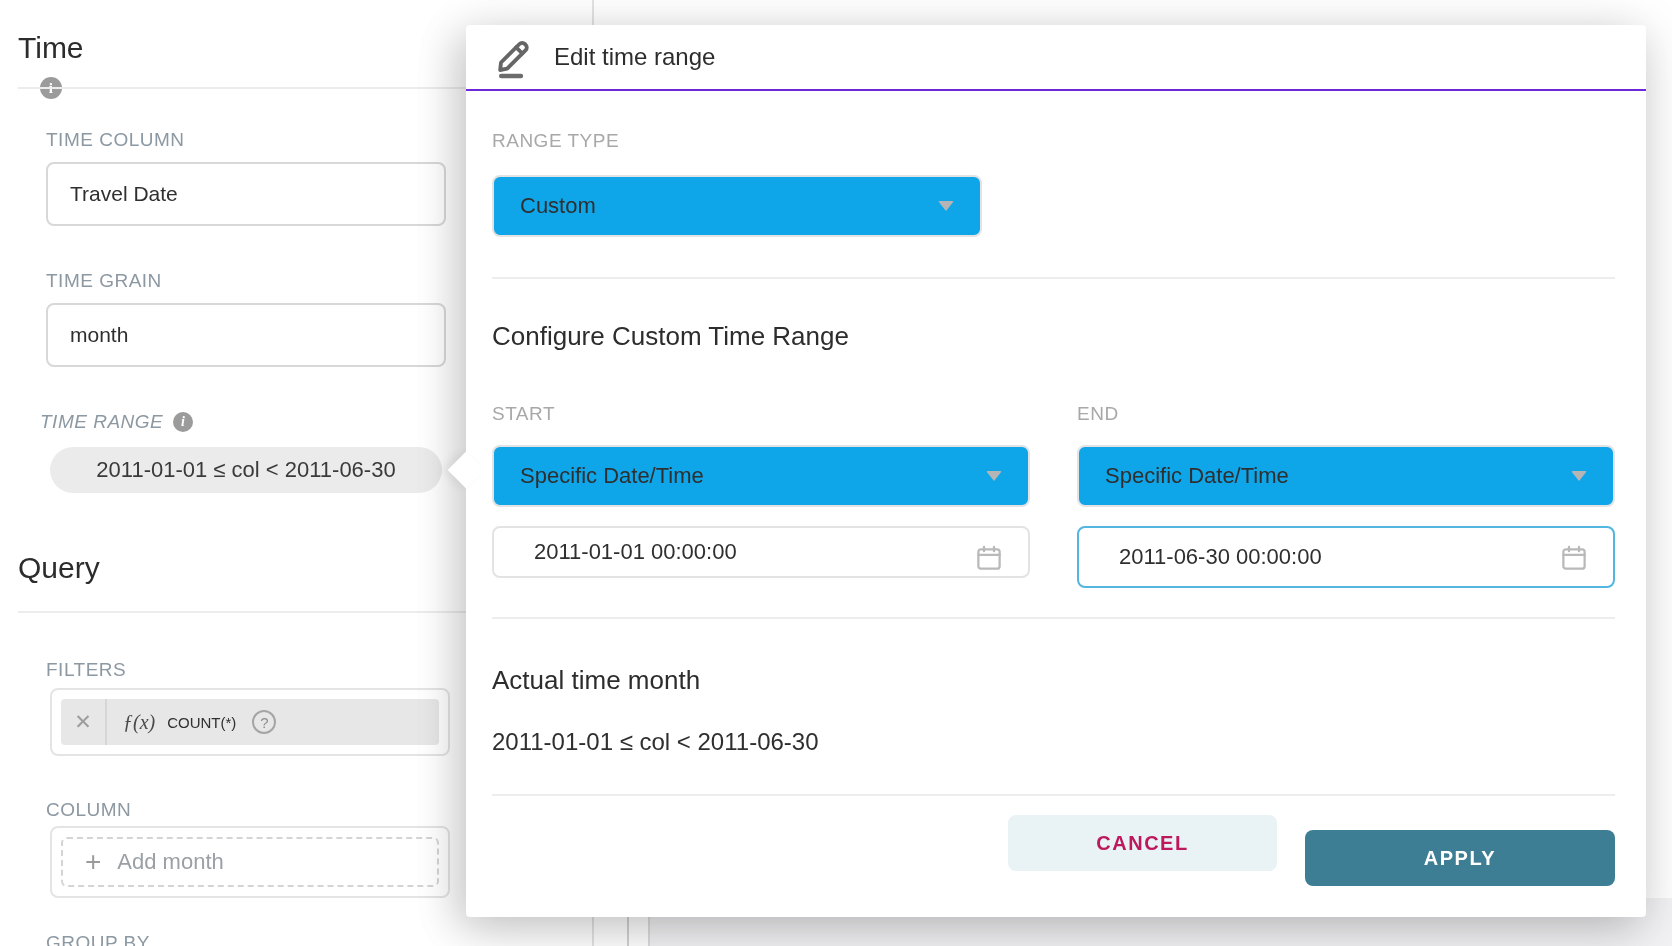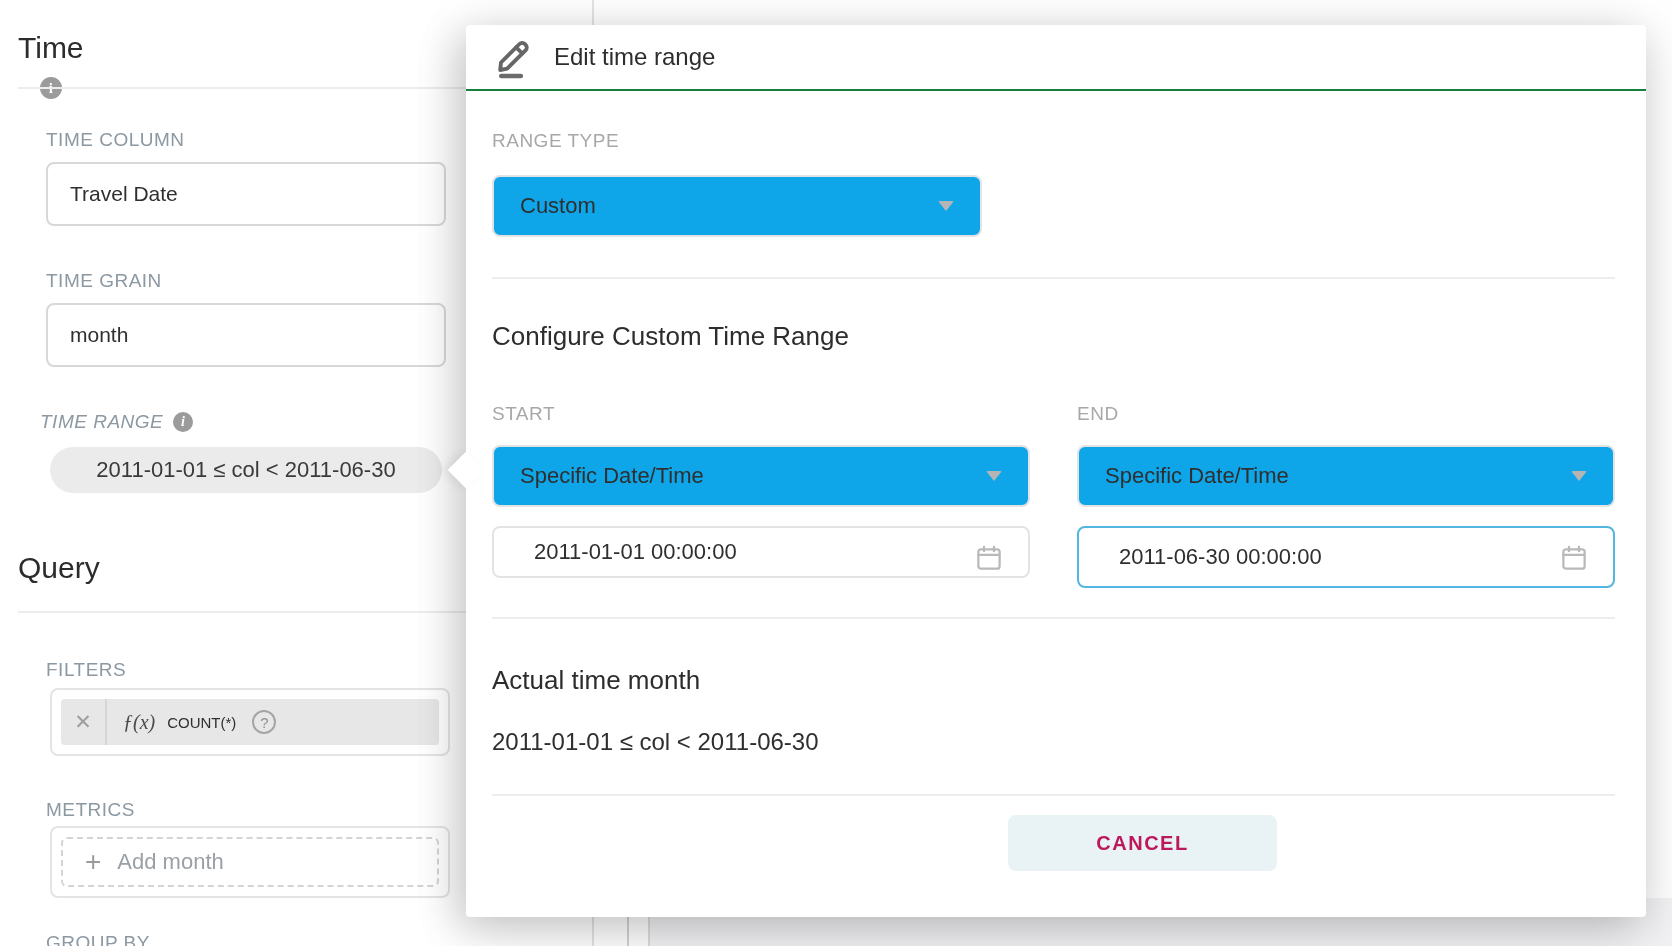--- a/index.html
+++ b/index.html
@@ -61,21 +61,21 @@
     position:absolute; left:466px; top:25px; width:1180px; height:892px;
     background:#fff; border-radius:4px;
     box-shadow:0 10px 50px rgba(0,0,0,0.18), -14px 10px 40px rgba(0,0,0,0.10);
   }
   #modal-arrow {
     position:absolute; left:-13px; top:432px; width:26px; height:26px; background:#fff;
     transform:rotate(45deg); box-shadow:-4px 4px 10px rgba(0,0,0,0.07);
   }
   #modal-header {
     position:absolute; left:0; top:0; width:100%; height:66px;
-    border-bottom:2px solid #15803d; display:flex; align-items:center; padding-left:28px;
+    border-bottom:2px solid #6d28d9; display:flex; align-items:center; padding-left:28px;
   }
   #modal-title { font-size:24px; color:#2d2d2d; margin-left:20px; }
   .m-label { position:absolute; font-size:19px; color:#a8a8a8; letter-spacing:0.5px; }
   .m-heading { position:absolute; font-size:26px; color:#2d2d2d; }
   .m-divider { position:absolute; left:26px; width:1123px; height:2px; background:#ededed; }
   .sel {
     position:absolute; background:#0ea5e9; border:2px solid #e3e3e3; border-radius:8px;
     display:flex; align-items:center; justify-content:space-between;
     padding:0 26px; font-size:22px; color:#2f2f2f; cursor:pointer;
   }
@@ -151,21 +151,21 @@
   <div class="panelbox" style="left:50px; top:688px; width:400px; height:68px;">
     <div class="metric-chip">
       <span class="chip-close">✕</span>
       <span class="chip-fx">ƒ(x)</span>
       <span class="chip-name">COUNT(*)</span>
       <span class="chip-help">?</span>
     </div>
   </div>
 
   <div class="field-label" style="left:46px; top:799px;">
-    <span>METRICS</span>
+    <span>COLUMN</span>
   </div>
   <div class="panelbox" style="left:50px; top:826px; width:400px; height:72px;">
     <div class="dashed-inner">
       <span class="plus-glyph">+</span>
       <span class="dashed-label">Add month</span>
     </div>
   </div>
 
   <div class="field-label" style="left:46px; top:932px;">
     <span>GROUP BY</span>
@@ -233,15 +233,16 @@
     </div>
 
     <div class="m-divider" style="top:592px;"></div>
 
     <div class="m-heading" style="left:26px; top:640px;">Actual time month</div>
     <div class="m-value" style="left:26px; top:703px;">2011-01-01 ≤ col &lt; 2011-06-30</div>
 
     <div class="m-divider" style="top:769px;"></div>
 
     <button id="cancel-btn" class="btn">CANCEL</button>
+    <button id="apply-btn" class="btn">APPLY</button>
   </div>
 
 </div>
 
 </body></html>

